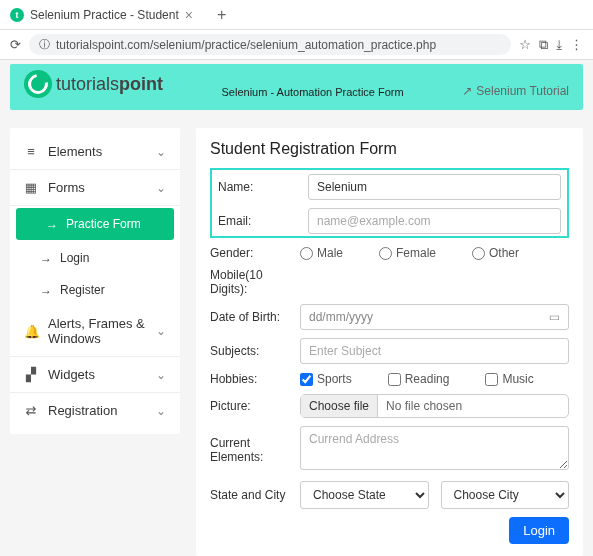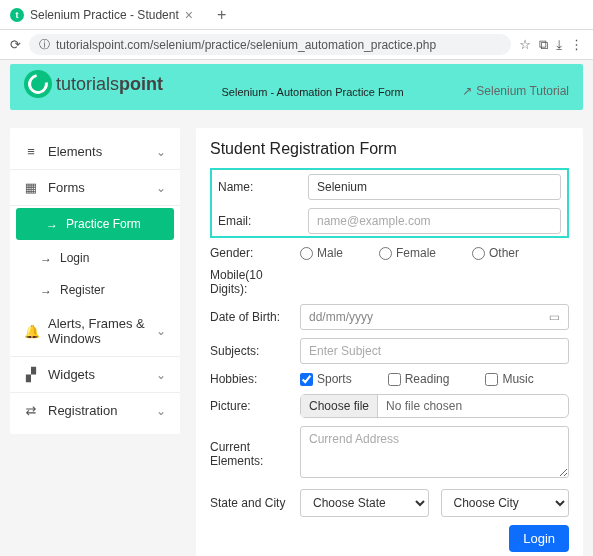--- a/index.html
+++ b/index.html
@@ -42,21 +42,21 @@
 input::placeholder,textarea::placeholder{color:#aaa}
 .name-input{border:1.5px solid #444}
 .radios,.checks{display:flex;gap:36px;align-items:center}
 .radios label,.checks label{display:flex;align-items:center;gap:4px;font-size:12px;width:auto;color:#555}
 input[type=radio],input[type=checkbox]{accent-color:#0d6efd;width:13px;height:13px}
 .date-input{display:flex;align-items:center;justify-content:space-between}
 .date-input span{color:#888}
 .file-ctrl{border:1px solid #ccc;border-radius:5px;display:flex;align-items:flex-end;font-size:12px}
 .file-btn{background:#eee;padding:4px 8px;border-right:1px solid #ccc;font-size:12px}
 .file-txt{padding:4px 8px;color:#666}
-textarea{height:52px;resize:both}
+textarea{height:44px;resize:both}
 .state-city{display:flex;gap:12px}
 .login-row{display:flex;justify-content:flex-end;margin-top:8px}
 .login-btn{background:#0d6efd;color:#fff;border:none;border-radius:4px;padding:6px 14px;font-size:13px}
 </style>
 </head>
 <body>
 
 <div class="browser-top">
   <div class="tab">
     <span class="fav">t</span>

